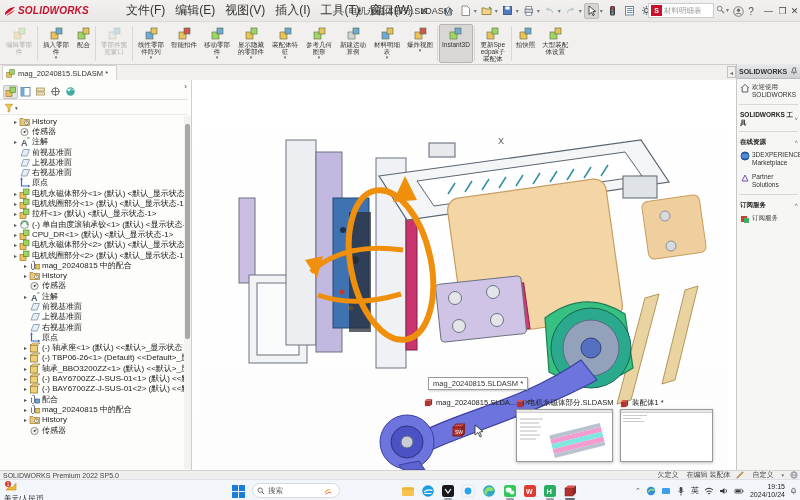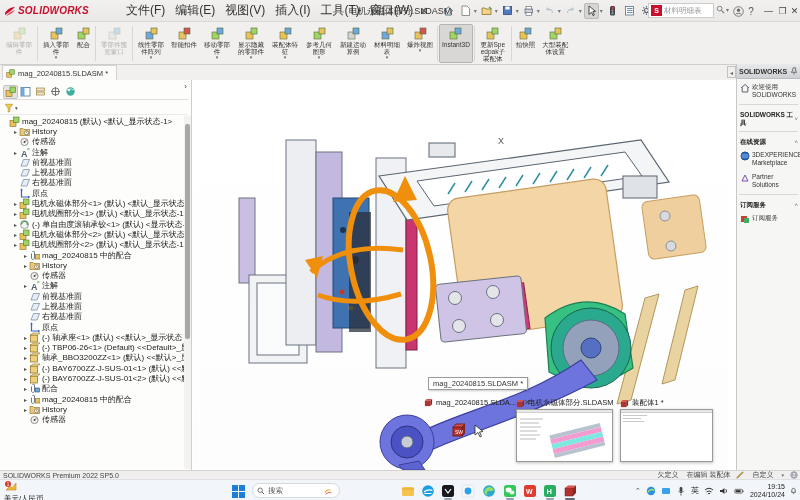--- a/index.html
+++ b/index.html
@@ -478,30 +478,20 @@
         </div>
       </div>
     <span id="fm-expand">›</span>
     <div id="filterrow">
       <svg viewBox="0 0 12 12">
           <path d="M1.5 1.5 H10.5 L7 6 V10 L5 11 V6 Z" fill="#f5c840" stroke="#a8882a" stroke-width=".7"></path>
         </svg>
       <span class="qcar">▾</span>
     </div>
     <div id="tree">
-        <div class="trow" style="padding-left: 2px;">
-          <span class="arr"></span>
-          <span class="ti">
-            <svg viewBox="0 0 11 11">
-              <rect x="1" y="4.5" width="6" height="6" fill="#e8c25a" stroke="#8a6d1f" stroke-width=".6"></rect>
-              <rect x="4.5" y="1" width="5.5" height="5.5" fill="#9fd468" stroke="#4e7a1f" stroke-width=".6"></rect>
-            </svg>
-          </span>
-          <span class="tt">mag_20240815 (默认) &lt;默认_显示状态-1&gt;</span>
-        </div>
         <div class="trow" style="padding-left: 12px;">
           <span class="arr">▸</span>
           <span class="ti">
             <svg viewBox="0 0 11 11">
               <path d="M1 2.5 H4 L5 3.5 H10.5 V9.5 H1 Z" fill="#e8c87a" stroke="#8a6d1f" stroke-width=".6"></path>
               <circle cx="7.5" cy="6.8" r="2" fill="#fff" stroke="#555" stroke-width=".6"></circle>
               <path d="M7.5 5.6 V6.8 L8.4 7.4" fill="none" stroke="#555" stroke-width=".6"></path>
             </svg>
           </span>
           <span class="tt">History</span>
@@ -582,26 +572,46 @@
               <rect x="1" y="4.5" width="6" height="6" fill="#e8c25a" stroke="#8a6d1f" stroke-width=".6"></rect>
               <rect x="4.5" y="1" width="5.5" height="5.5" fill="#9fd468" stroke="#4e7a1f" stroke-width=".6"></rect>
             </svg>
           </span>
           <span class="tt">电机线圈部分&lt;1&gt; (默认) &lt;默认_显示状态-1&gt;</span>
         </div>
         <div class="trow" style="padding-left: 12px;">
           <span class="arr">▸</span>
           <span class="ti">
             <svg viewBox="0 0 11 11">
+              <rect x="1" y="4.5" width="6" height="6" fill="#e8c25a" stroke="#8a6d1f" stroke-width=".6"></rect>
+              <rect x="4.5" y="1" width="5.5" height="5.5" fill="#9fd468" stroke="#4e7a1f" stroke-width=".6"></rect>
+            </svg>
+          </span>
+          <span class="tt">拉杆&lt;1&gt; (默认) &lt;默认_显示状态-1&gt;</span>
+        </div>
+        <div class="trow" style="padding-left: 12px;">
+          <span class="arr">▸</span>
+          <span class="ti">
+            <svg viewBox="0 0 11 11">
               <circle cx="5.5" cy="5.5" r="4" fill="#f4f4f4" stroke="#888" stroke-width=".8"></circle>
               <path d="M2.5 5.5 A3 3 0 0 1 8.5 5.5" fill="none" stroke="#3f9e4d" stroke-width="1.1"></path>
               <polygon points="8,4.2 9.6,5.6 7.6,6.2" fill="#3f9e4d"></polygon>
             </svg>
           </span>
           <span class="tt">(-) 单自由度滚轴承铰&lt;1&gt; (默认) &lt;显示状态-1&gt;</span>
+        </div>
+        <div class="trow" style="padding-left: 12px;">
+          <span class="arr">▸</span>
+          <span class="ti">
+            <svg viewBox="0 0 11 11">
+              <rect x="1" y="4.5" width="6" height="6" fill="#e8c25a" stroke="#8a6d1f" stroke-width=".6"></rect>
+              <rect x="4.5" y="1" width="5.5" height="5.5" fill="#9fd468" stroke="#4e7a1f" stroke-width=".6"></rect>
+            </svg>
+          </span>
+          <span class="tt">CPU_DR&lt;1&gt; (默认) &lt;默认_显示状态-1&gt;</span>
         </div>
         <div class="trow" style="padding-left: 12px;">
           <span class="arr">▸</span>
           <span class="ti">
             <svg viewBox="0 0 11 11">
               <rect x="1" y="4.5" width="6" height="6" fill="#e8c25a" stroke="#8a6d1f" stroke-width=".6"></rect>
               <rect x="4.5" y="1" width="5.5" height="5.5" fill="#9fd468" stroke="#4e7a1f" stroke-width=".6"></rect>
             </svg>
           </span>
           <span class="tt">电机永磁体部分&lt;2&gt; (默认) &lt;默认_显示状态-1&gt;</span>

